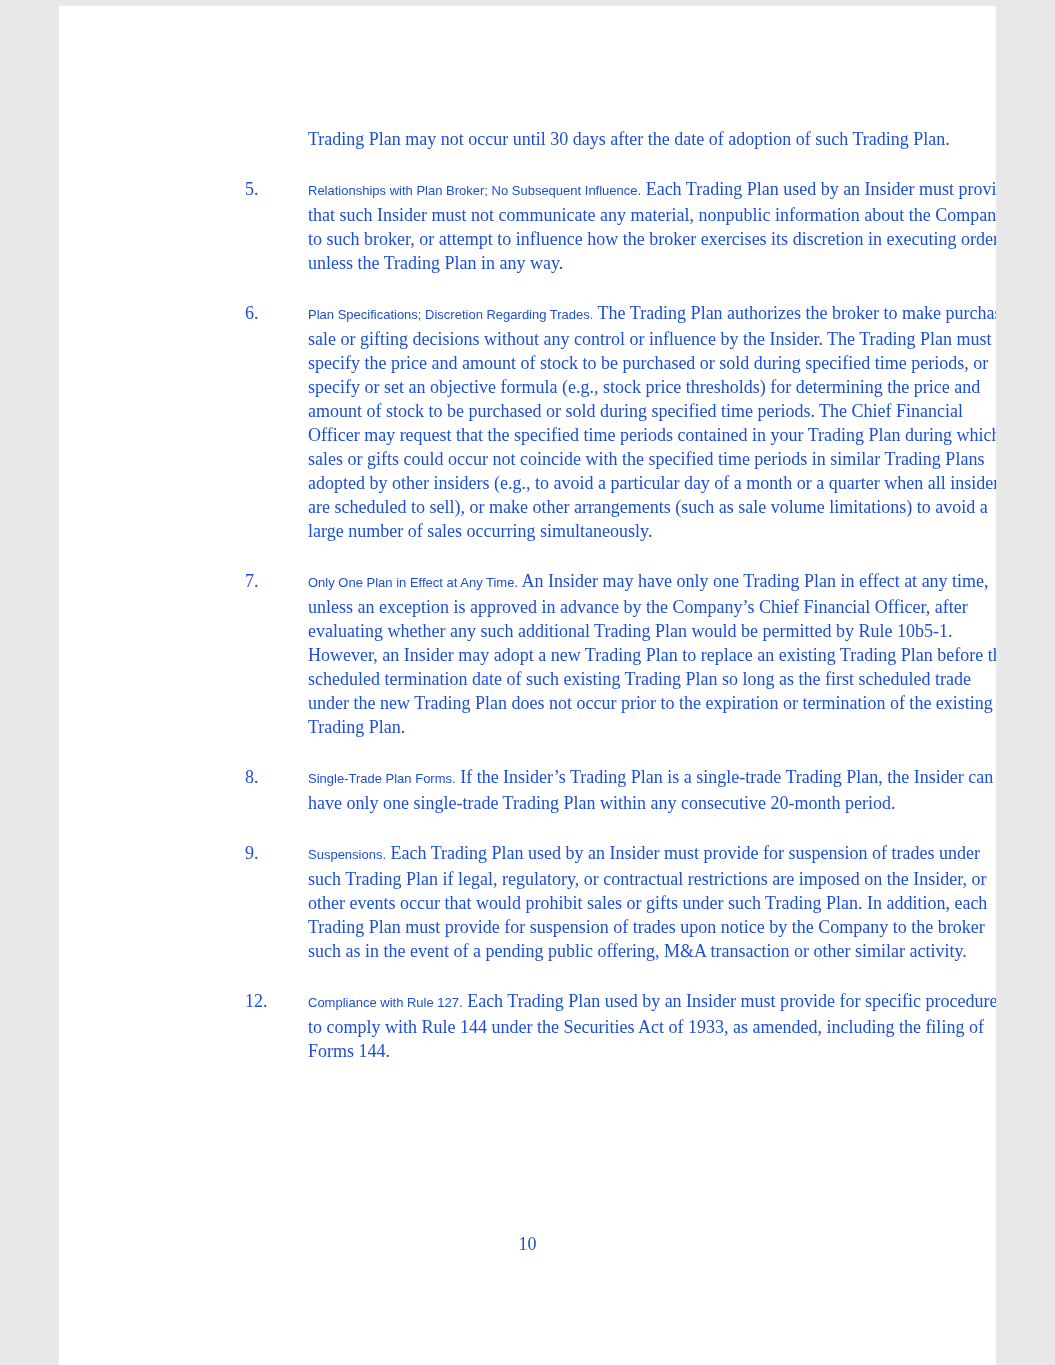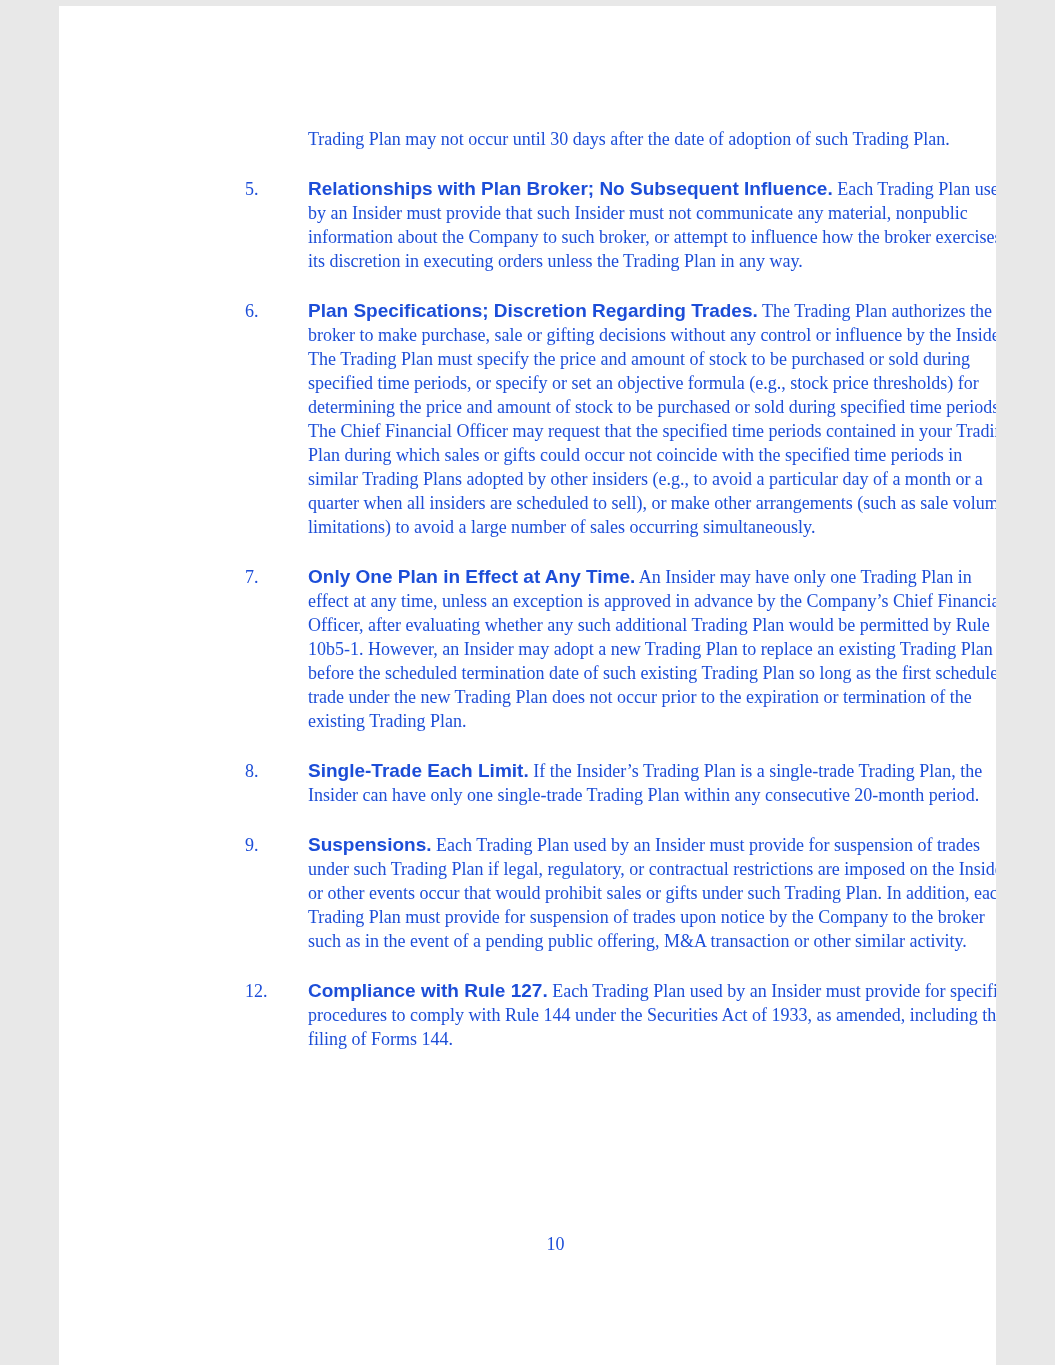--- a/index.html
+++ b/index.html
@@ -35,31 +35,30 @@
   }
   .list-item .num {
     width: 63px;
     flex: 0 0 63px;
   }
   .list-item .item-text {
     flex: 1 1 auto;
     width: 707px;
   }
   .run-in {
-    font-weight: bold;
+    font-weight: normal;
     font-family: "Liberation Sans", sans-serif;
-    font-size: 19px;
+    font-size: 13px;
   }
   .page-number {
     position: absolute;
     top: 1226px;
     left: 0;
     width: 100%;
     text-align: center;
-    padding-left: 28px;
   }
 </style>
 </head>
 <body>
 
 <div class="page">
   <div class="content">
 
     <p class="continuation">
       <span>Trading Plan may not occur until 30 days after the date of adoption of such Trading Plan.</span>
@@ -82,21 +81,21 @@
     <div class="list-item">
       <span class="num">7.</span>
       <div class="item-text">
         <span class="run-in">Only One Plan in Effect at Any Time.</span><span> An Insider may have only one Trading Plan in effect at any time, unless an exception is approved in advance by the Company’s Chief Financial Officer, after evaluating whether any such additional Trading Plan would be permitted by Rule 10b5-1. However, an Insider may adopt a new Trading Plan to replace an existing Trading Plan before the scheduled termination date of such existing Trading Plan so long as the first scheduled trade under the new Trading Plan does not occur prior to the expiration or termination of the existing Trading Plan.</span>
       </div>
     </div>
 
     <div class="list-item">
       <span class="num">8.</span>
       <div class="item-text">
-        <span class="run-in">Single-Trade Each Limit.</span><span> If the Insider’s Trading Plan is a single-trade Trading Plan, the Insider can have only one single-trade Trading Plan within any consecutive 20-month period.</span>
+        <span class="run-in">Single-Trade Plan Forms.</span><span> If the Insider’s Trading Plan is a single-trade Trading Plan, the Insider can have only one single-trade Trading Plan within any consecutive 20-month period.</span>
       </div>
     </div>
 
     <div class="list-item">
       <span class="num">9.</span>
       <div class="item-text">
         <span class="run-in">Suspensions.</span><span>  Each Trading Plan used by an Insider must provide for suspension of trades under such Trading Plan if legal, regulatory, or contractual restrictions are imposed on the Insider, or other events occur that would prohibit sales or gifts under such Trading Plan. In addition, each Trading Plan must provide for suspension of trades upon notice by the Company to the broker such as in the event of a pending public offering, M&amp;A transaction or other similar activity.</span>
       </div>
     </div>
 

